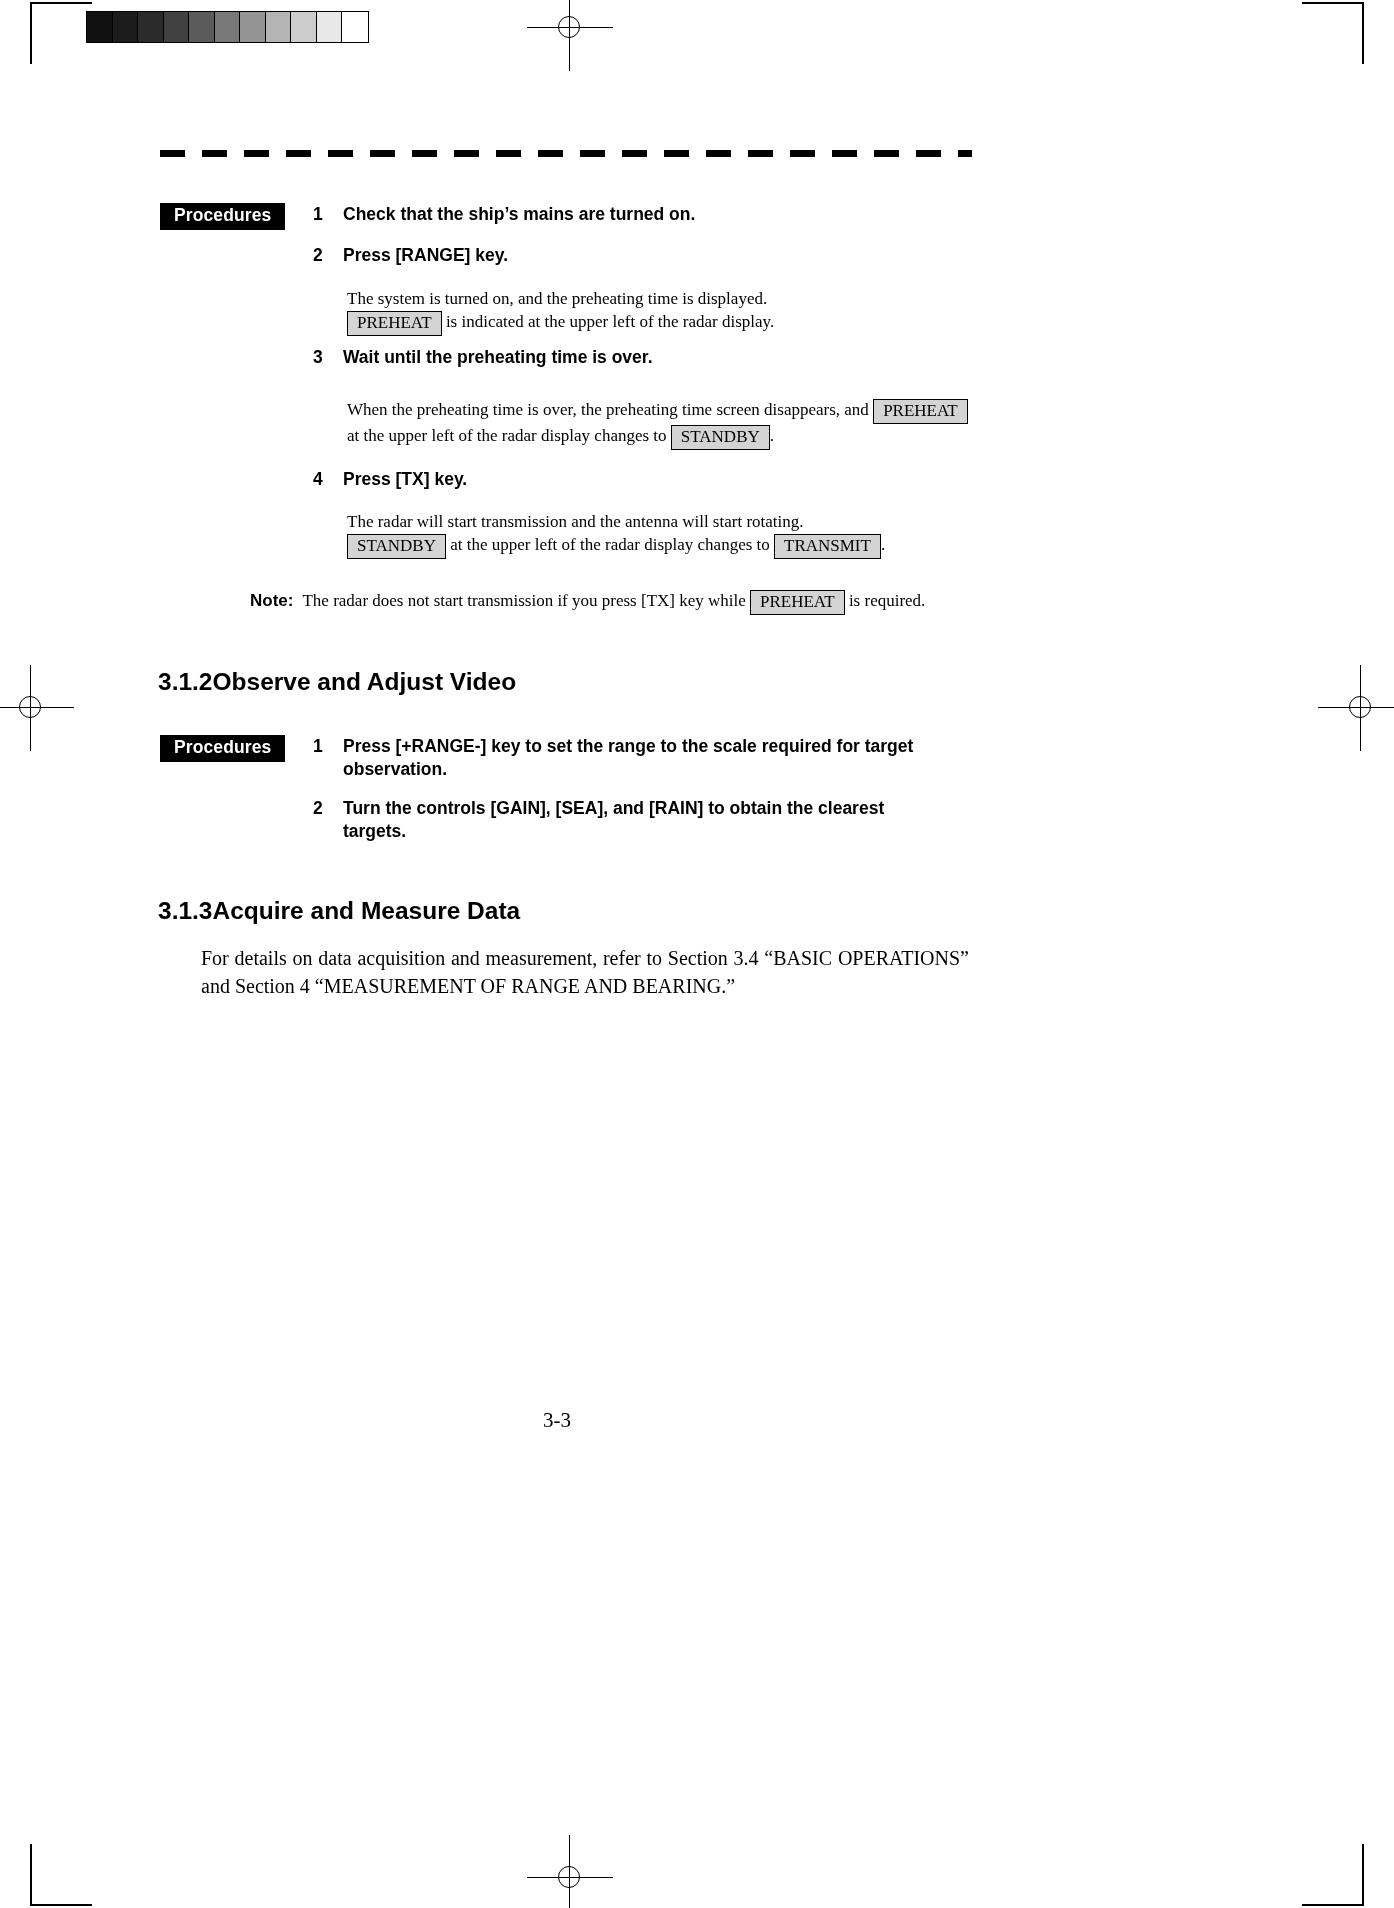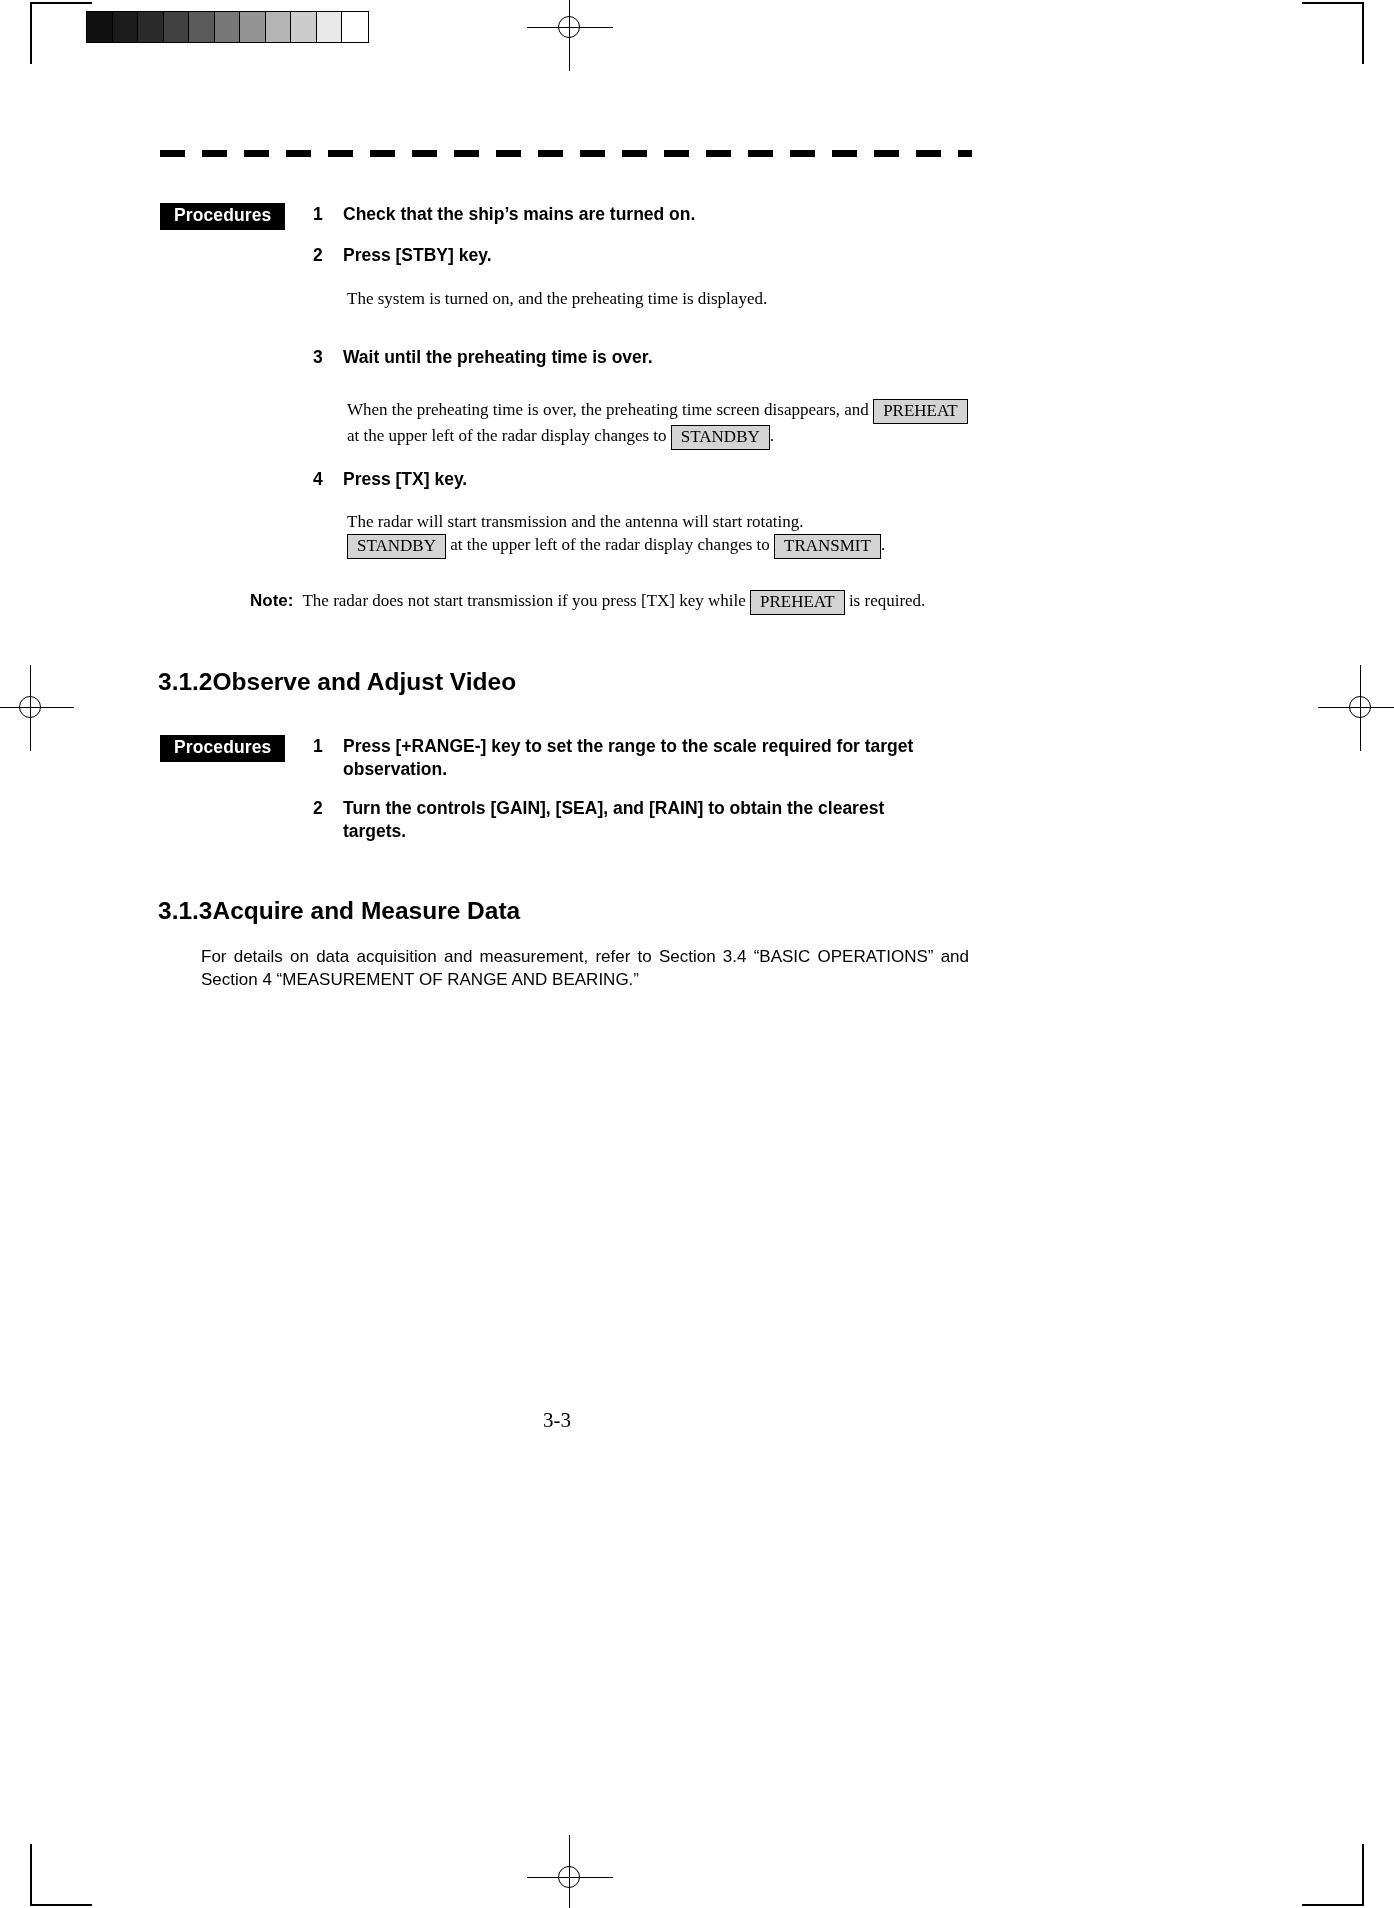--- a/index.html
+++ b/index.html
@@ -172,22 +172,22 @@
     position: absolute;
     font-family: "Liberation Sans", sans-serif;
     font-weight: bold;
     font-size: 24.5px;
     white-space: nowrap;
   }
   .heading .hnum { }
 
   .para {
     position: absolute;
-    font-family: Liberation Sans, sans-serif;
-    font-size: 17px;
+    font-family: Liberation Serif, serif;
+    font-size: 20px;
     line-height: 1.38;
     text-align: justify;
   }
 
   .folio {
     position: absolute;
     font-family: "Liberation Serif", serif;
     font-size: 21px;
     text-align: center;
     width: 120px;
@@ -242,25 +242,29 @@
 
   <div class="proc-tag" style="left:160px; top:203px;">Procedures</div>
 
   <div class="step" style="left:313px; top:203px; width:720px;">
     <span class="num">1</span>
     <span class="txt">Check that the ship’s mains are turned on.</span>
   </div>
 
   <div class="step" style="left:313px; top:244px; width:720px;">
     <span class="num">2</span>
-    <span class="txt">Press [STBY] key.</span>
+    <span class="txt">Press [RANGE] key.</span>
   </div>
 
   <div class="body-text" style="left:347px; top:287px; width:660px;">
     <div>The system is turned on, and the preheating time is displayed.</div>
+    <div>
+      <span class="ind">PREHEAT</span>
+      <span>is indicated at the upper left of the radar display.</span>
+    </div>
   </div>
 
   <div class="step" style="left:313px; top:346px; width:720px;">
     <span class="num">3</span>
     <span class="txt">Wait until the preheating time is over.</span>
   </div>
 
   <div class="body-text" style="left:347px; top:398px; width:640px;">
     <div>
       <span>When the preheating time is over, the preheating time screen disappears, and</span>

